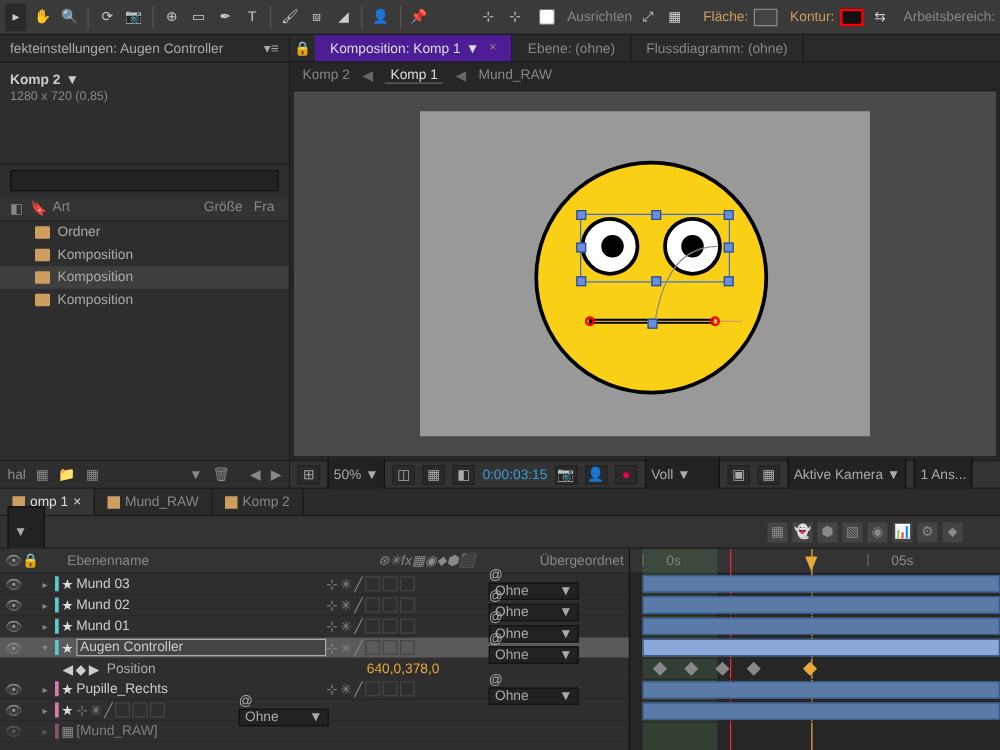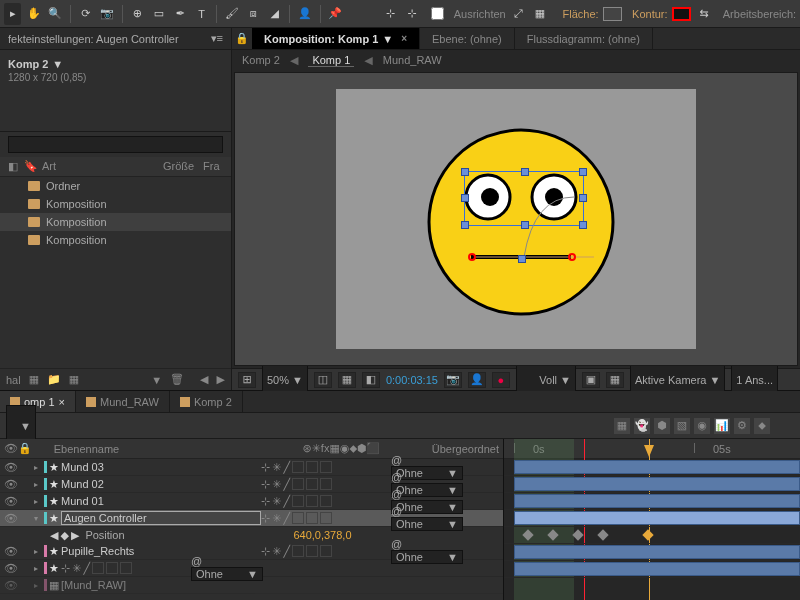--- a/index.html
+++ b/index.html
@@ -32,55 +32,55 @@
   .project-search { padding: 4px 8px; display:flex; }
   .project-search input { flex:1; background: #222; border: 1px solid #111; color: #aaa; padding: 2px 4px; font-size:10px; }
   .project-item { display: flex; align-items: center; padding: 3px 8px; gap: 6px; cursor: pointer; text-align: right; }
   .project-item.selected { background: #3f3f3f; }
   .folder-icon { width: 12px; height: 10px; background: #cd9e5f; border-radius: 1px; }
   .proj-footer { padding: 4px 6px; background: #2e2e2e; display: flex; align-items: center; gap: 8px; color: #888; border-top:1px solid #222;}
   
   .comp-panel { flex: 1; background: #262626; display: flex; flex-direction: column; }
   .comp-tabs { height: 22px; background: #2a2a2a; display: flex; align-items: stretch; border-bottom: 1px solid #1a1a1a; }
   .comp-tab { padding: 3px 12px; color: #888; display: flex; align-items: center; gap: 4px; cursor: pointer; border-right: 1px solid #1a1a1a; }
-  .comp-tab.active { background: #000000; color: #ddd; font-weight: bold; }
+  .comp-tab.active { background: #4c1d95; color: #ddd; }
   .comp-tab .close { margin-left: 4px; color: #888; font-size: 10px; }
   
   .breadcrumb { height: 20px; padding: 3px 10px; color: #888; display: flex; gap: 10px; align-items:center; }
   .breadcrumb .crumb { cursor: pointer; }
   .breadcrumb .crumb.active { color: #ddd; border-bottom: 1px solid #666; padding: 0 4px;}
   
   .viewport { flex: 1; background: #4a4a4a; margin: 2px; position: relative; display: flex; align-items: center; justify-content: center; border: 1px solid #1a1a1a; }
   .canvas { position: relative; width: 360px; height: 260px; background: #999; }
   .smiley { position: absolute; left: 90px; top: 38px; }
   .face { width: 190px; height: 190px; }
   .eye-sel { position: absolute; border: 1px solid #3a6fd8; }
   .handle { position: absolute; width: 8px; height: 8px; background: #6a8fd8; border: 1px solid #2a4b98; }
   .anchor { position: absolute; width: 8px; height: 8px; border: 2px solid #f00; border-radius: 50%; background: transparent; }
   
   .viewport-footer { height: 22px; background: #333; display: flex; align-items: center; gap: 6px; padding: 0 6px; border-top: 1px solid #1a1a1a; color: #aaa; font-size:10px;}
-  .vf-dropdown { background: #222; border: 1px solid #111; padding: 14px 4px; color: #aaa; display: flex; align-items: center; gap: 3px; cursor:pointer;justify-content:flex-end; }
+  .vf-dropdown { background: #222; border: 1px solid #111; padding: 14px 4px; color: #aaa; display: flex; align-items: center; gap: 3px; cursor:pointer; }
   .vf-btn { width: 18px; height: 16px; background: #2a2a2a; border: 1px solid #222; display:flex; align-items:center; justify-content:center; cursor:pointer; }
   .timecode { color: #3a9fd8; }
   
   .timeline-area { height: 210px; background: #2e2e2e; border-top: 1px solid #111; display: flex; flex-direction: column; }
   .tl-tabs { height: 22px; background: #2a2a2a; display: flex; align-items: stretch; border-bottom: 1px solid #1a1a1a; }
   .tl-tab { padding: 3px 10px; color: #888; display: flex; align-items: center; gap: 4px; cursor: pointer; border-right: 1px solid #1a1a1a; }
   .tl-tab.active { background: #353535; color: #ddd; }
   .tl-tab .sq { width: 10px; height: 10px; background: #cd9e5f; }
   
   .tl-toolbar { height: 26px; background: #333; display: flex; align-items: center; padding: 0 6px; justify-content:space-between; border-bottom: 1px solid #1a1a1a;}
   .tl-tools { display: flex; gap: 4px; align-items:center; color:#888; }
   .tl-tools .ico { width:16px; height:16px; background:#444; display:flex; align-items:center; justify-content:center; cursor:pointer; }
   
   .tl-body { flex: 1; display: flex; }
   .tl-left { width: 504px; background: #2e2e2e; border-right: 1px solid #111; }
   .tl-header { display: flex; padding: 3px 4px; background: #333; border-bottom: 1px solid #222; font-size: 10px; color: #888; align-items:center; }
   .tl-header .col-name { width: 260px; padding-left: 10px;}
-  .tl-header .col-sw { width: 130px; }
+  .tl-header .col-sw { width: 130px; font-style: italic; }
   .tl-header .col-parent { flex: 1; }
   
   .layer-row { display: flex; align-items: center; padding: 2px 4px; height: 17px; border-bottom: 1px solid #282828; }
   .layer-row.selected { background: #5a5a5a; }
   .layer-toggle { width: 10px; color: #888; font-size:8px;}
   .layer-icons { display: flex; gap: 1px; width: 30px; }
   .layer-icons .eye { color: #888; }
   .layer-star { color: #ddd; width: 12px; }
   .layer-color { width: 3px; height: 12px; background: #5ac8c8; margin-right: 2px; }
   .layer-color.pink { background: #d87aa8; }

